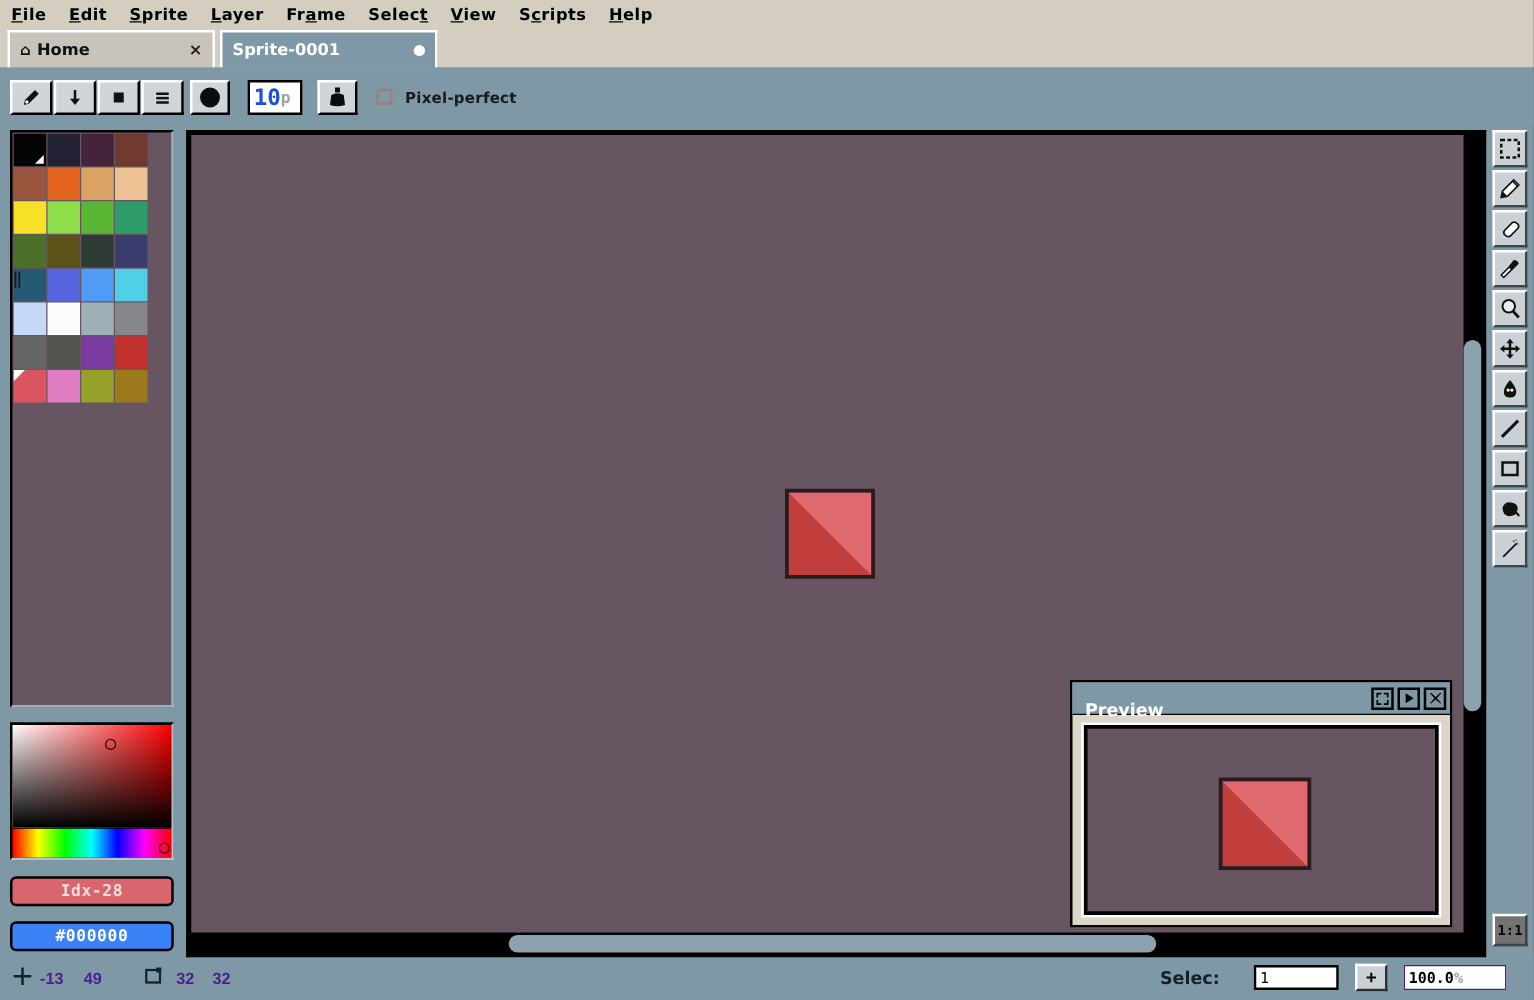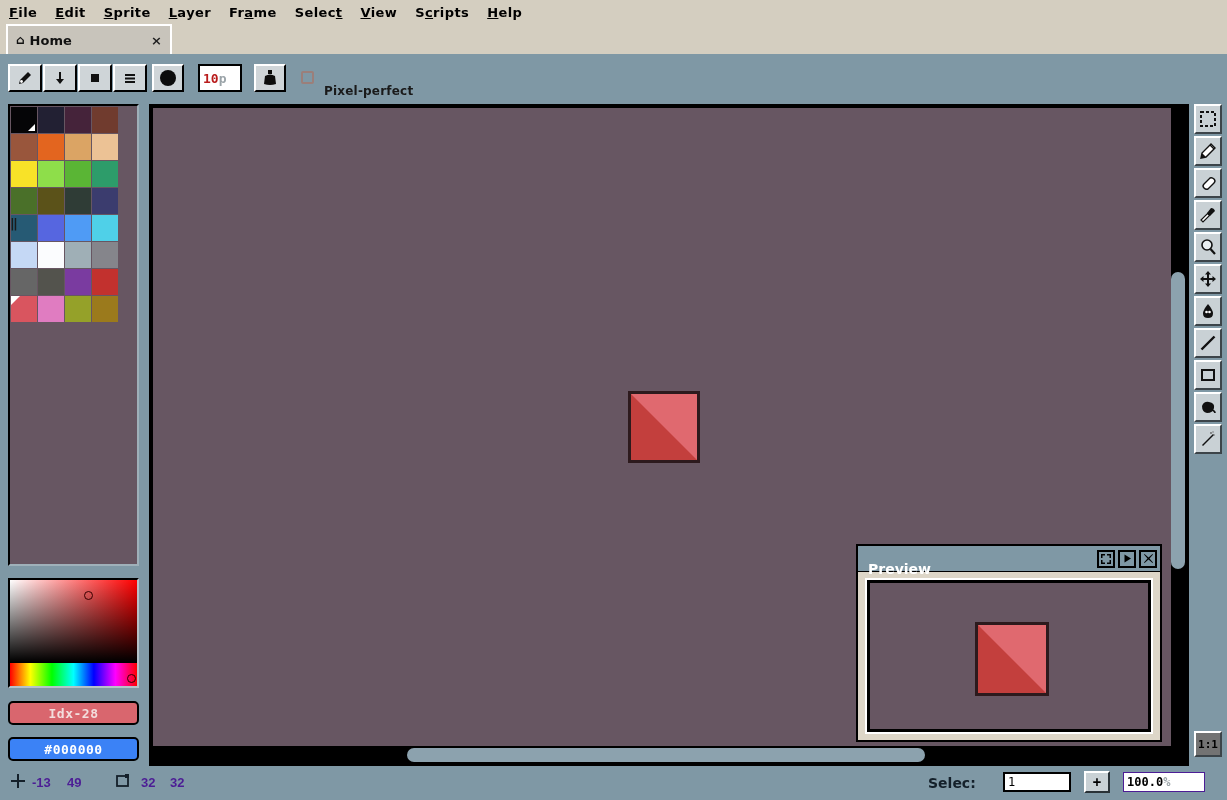--- a/index.html
+++ b/index.html
@@ -63,28 +63,28 @@
     position:absolute;top:64px;width:34px;height:28px;box-sizing:border-box;
     background:#cfd5d8;border-top:2px solid #ffffff;border-left:2px solid #ffffff;
     border-right:2px solid #000;border-bottom:2px solid #000;
     display:flex;align-items:center;justify-content:center;cursor:default;
   }
   .ink-field{
     position:absolute;left:198px;top:64px;width:44px;height:28px;box-sizing:border-box;
     background:#ffffff;border:2px solid #000;
     display:flex;align-items:center;padding-left:3px;cursor:text;
   }
-  .ink-field .num{color:#b91c1c;font-size:13px;font-weight:bold;}
+  .ink-field .num{color:#1d4ed8;font-size:18px;font-weight:bold;}
   .ink-field .suffix{color:#9aa3a8;font-size:13px;font-weight:bold;}
   .pp-check{
     position:absolute;left:301px;top:71px;width:13px;height:13px;box-sizing:border-box;
     border:2px solid #9b7f7a;background:#7f98a5;border-radius:2px;cursor:pointer;
   }
   .pp-label{
-    position:absolute;left:324px;top:84px;color:#1a1a1a;
+    position:absolute;left:324px;top:71px;color:#1a1a1a;
     font-family:"DejaVu Sans","Liberation Sans",sans-serif;
     font-size:12px;font-weight:bold;letter-spacing:0.2px;
   }
 
   
   .pal-panel{
     position:absolute;left:8px;top:104px;width:131px;height:462px;box-sizing:border-box;
     background:#675662;
     border-top:2px solid #000;border-left:2px solid #000;
     border-right:2px solid #9fb0b9;border-bottom:2px solid #9fb0b9;
@@ -281,20 +281,24 @@
     <div class="menu-item"><span class="mn">V</span>iew</div>
     <div class="menu-item">S<span class="mn">c</span>ripts</div>
     <div class="menu-item"><span class="mn">H</span>elp</div>
   </div>
 
   <div class="tabbar">
     <div class="tab inactive">
       <span class="home-ico">⌂</span>
       <span class="tab-label">Home</span>
       <span class="tab-x">×</span>
+    </div>
+    <div class="tab active">
+      <span class="tab-label">Sprite-0001</span>
+      <span class="tab-dot"></span>
     </div>
   </div>
 
   <div class="optbar"></div>
 
   <div class="tbtn" style="left:8px">
     <svg width="16" height="16" viewBox="0 0 16 16">
       <path d="M11 2 L14 5 L6 13 L2 14 L3 10 Z" fill="#111"></path>
       <circle cx="4.5" cy="11.5" r="1.4" fill="#fff"></circle>
     </svg>

